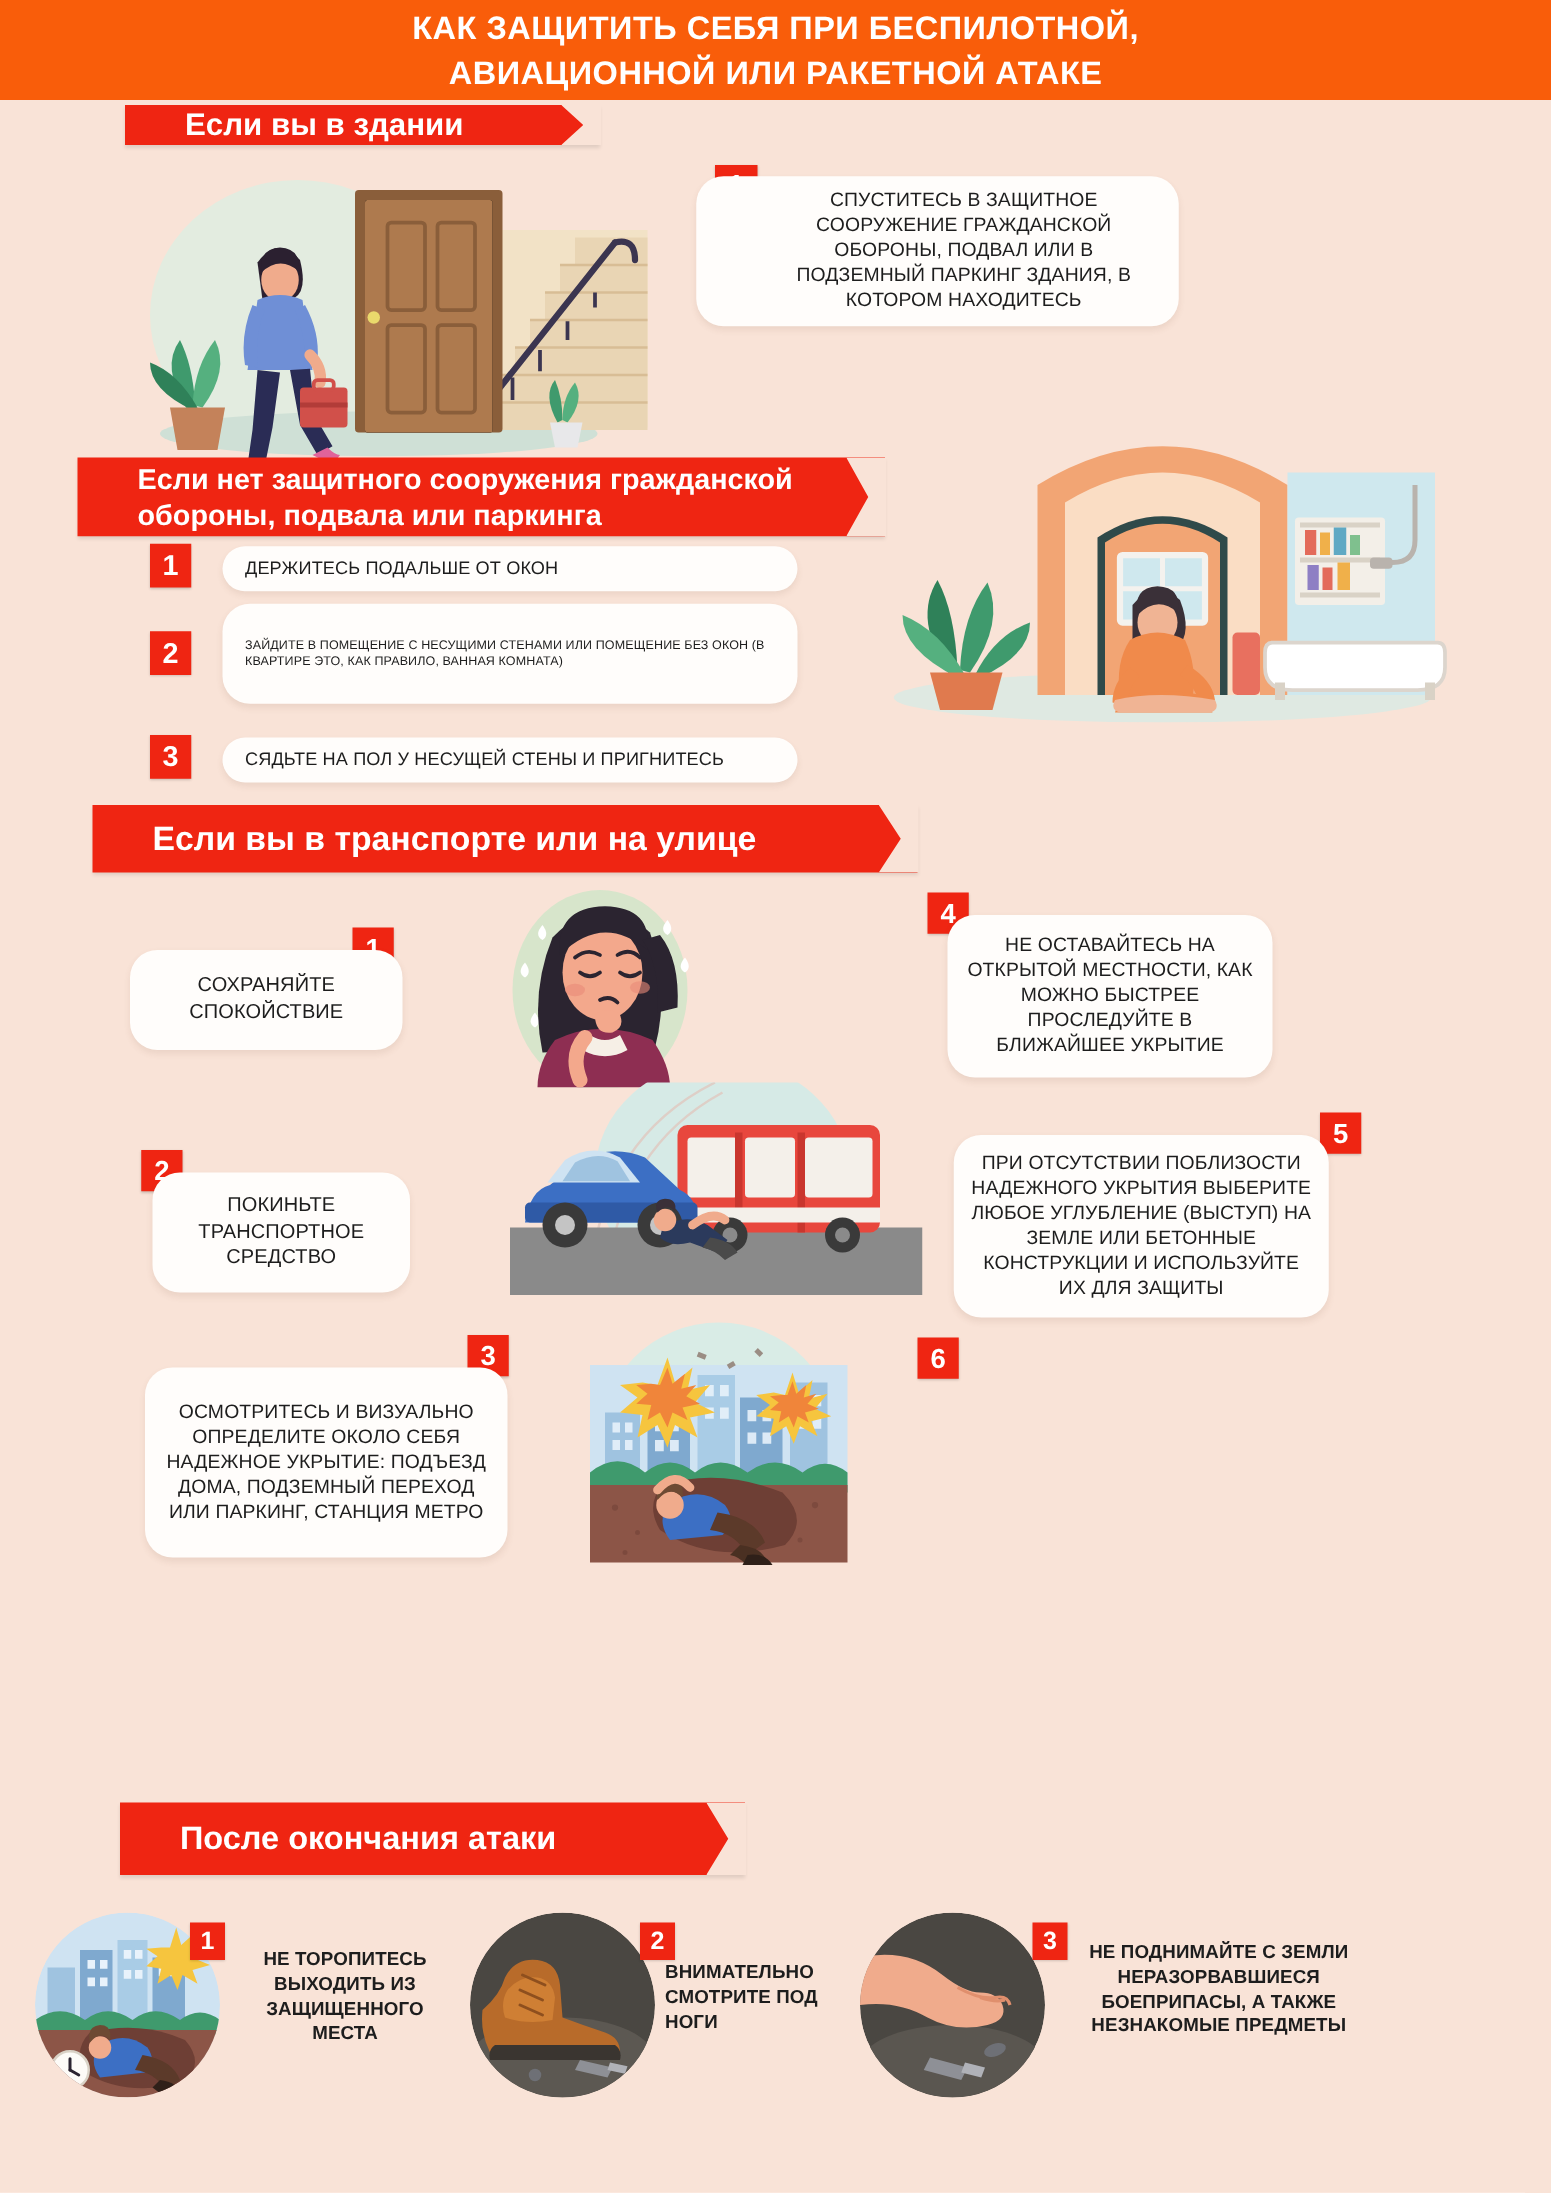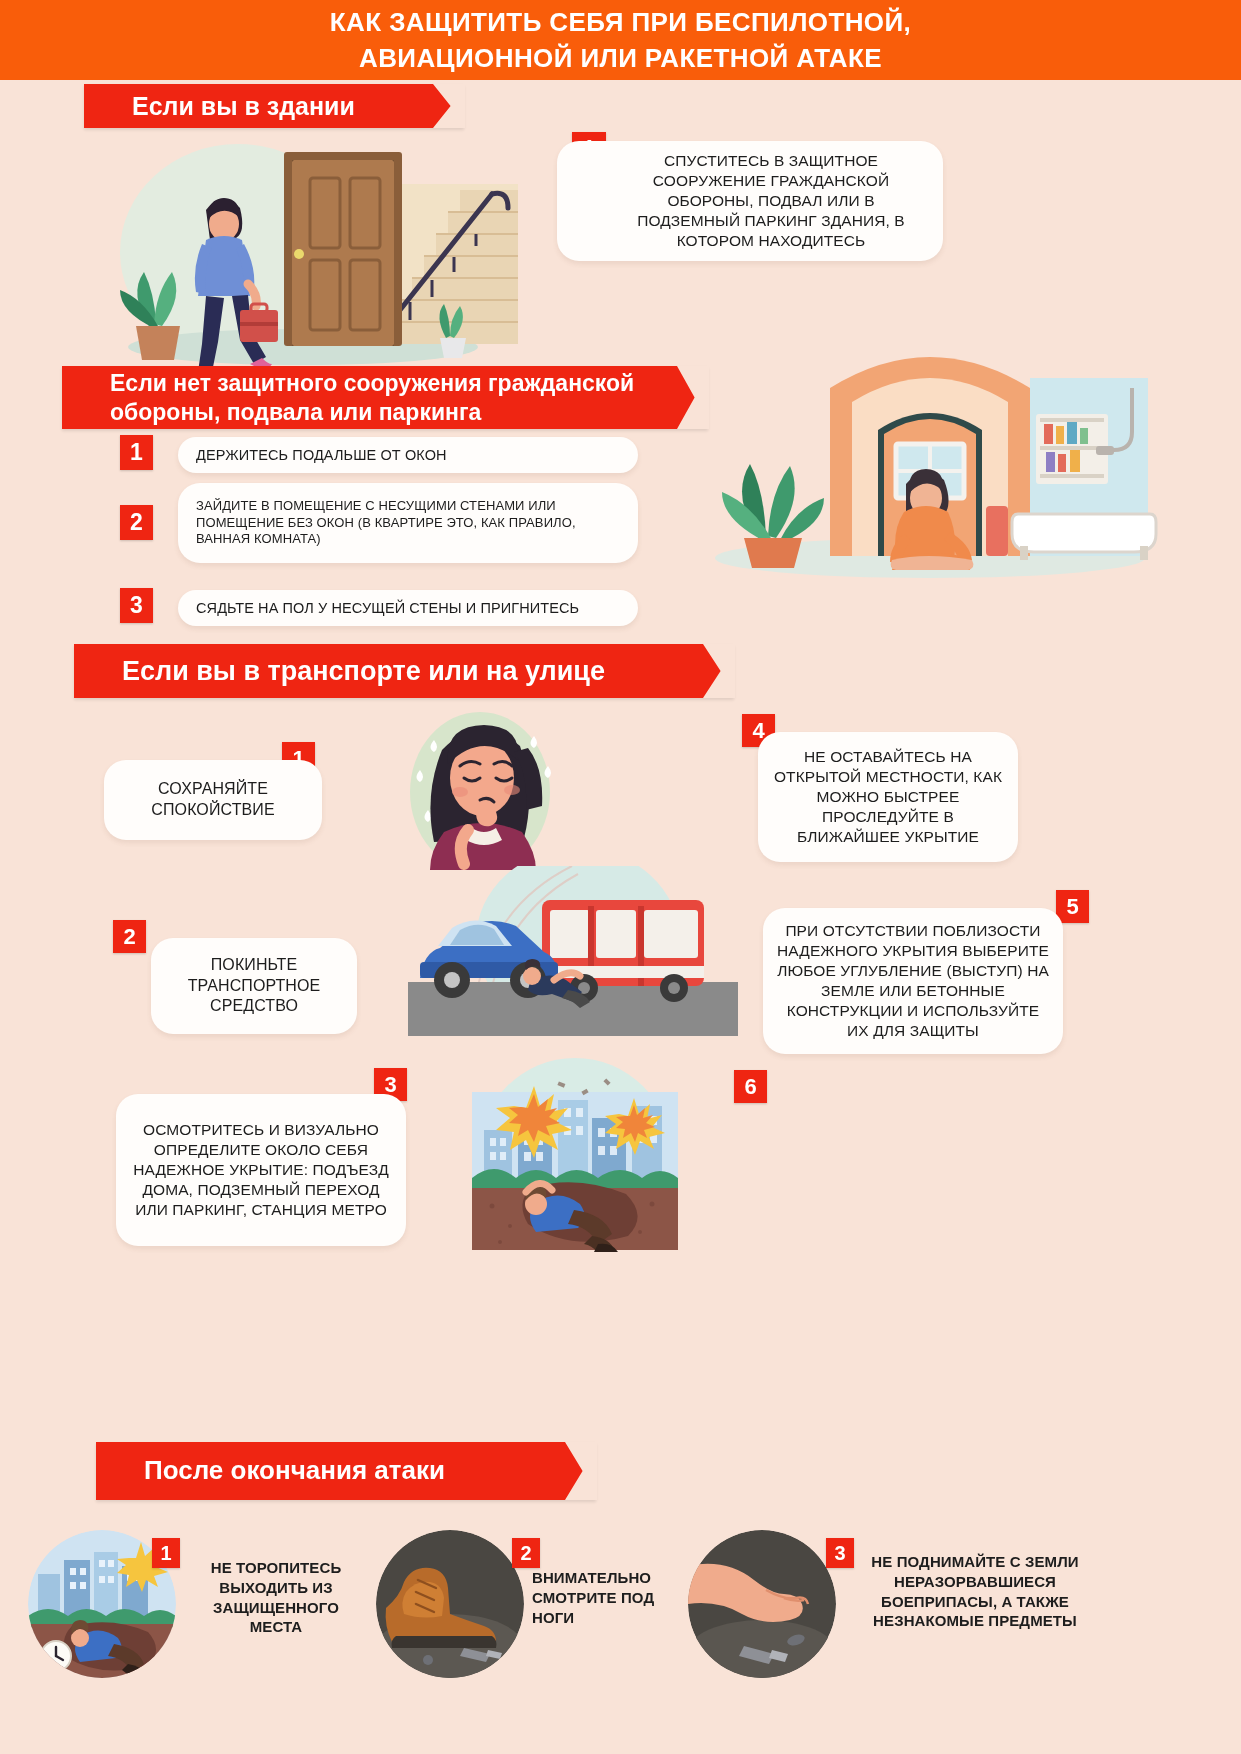--- a/index.html
+++ b/index.html
@@ -29,21 +29,21 @@
     font-weight:bold; display:flex; align-items:center;
     box-shadow:0 2px 3px rgba(0,0,0,.10);
   }
   .ribbon .rtxt { padding-left:48px; padding-right:40px; line-height:1.22; }
   .ribbon::before {
     content:""; position:absolute; right:-1px; top:0; bottom:0; width:32px;
     background:#f9e3d7;
     clip-path:polygon(100% 0, 100% 100%, 0 100%, 55% 50%, 0 0);
   }
 
-  #rib-building { left:84px; top:84px; width:380px; height:44px; font-size:25px; }
+  #rib-building { left:100px; top:84px; width:380px; height:32px; font-size:25px; }
   #rib-noshelter{ left:62px; top:366px; width:646px; height:63px; font-size:23px; }
   #rib-transport{ left:74px; top:644px; width:660px; height:54px; font-size:27px; }
   #rib-after    { left:96px; top:1442px; width:500px; height:58px; font-size:26px; }
 
   
   .card {
     position:absolute; background:#fffdfb; border-radius:22px;
     box-shadow:0 3px 5px rgba(120,80,60,.10);
     display:flex; align-items:center; justify-content:center;
     color:#1d1d1d; font-weight:normal; text-align:center;
@@ -217,21 +217,21 @@
         <path d="M84 224 q40 -18 40 -44 q-28 10 -44 42z" fill="#3f9a6d"></path>
         <path d="M44 220 h58 l-8 30 h-42z" fill="#e07a4e"></path>
       </g>
     </svg>
   </div>
 
   <div class="badge" style="left:120px; top:435px; width:33px; height:35px; font-size:23px;">1</div>
   <div class="card lefttext" style="left:178px; top:437px; width:460px; height:36px; padding:0 18px; font-size:14.5px;">ДЕРЖИТЕСЬ ПОДАЛЬШЕ ОТ ОКОН</div>
 
   <div class="badge" style="left:120px; top:505px; width:33px; height:35px; font-size:23px;">2</div>
-  <div class="card lefttext" style="left:178px; top:483px; width:460px; height:80px; padding:0 18px; font-size:13px;">ЗАЙДИТЕ В ПОМЕЩЕНИЕ С НЕСУЩИМИ СТЕНАМИ ИЛИ ПОМЕЩЕНИЕ БЕЗ ОКОН (В КВАРТИРЕ ЭТО, КАК ПРАВИЛО, ВАННАЯ КОМНАТА)</div>
+  <div class="card lefttext" style="left:178px; top:483px; width:460px; height:80px; padding:0 18px; font-size:10px;">ЗАЙДИТЕ В ПОМЕЩЕНИЕ С НЕСУЩИМИ СТЕНАМИ ИЛИ ПОМЕЩЕНИЕ БЕЗ ОКОН (В КВАРТИРЕ ЭТО, КАК ПРАВИЛО, ВАННАЯ КОМНАТА)</div>
 
   <div class="badge" style="left:120px; top:588px; width:33px; height:35px; font-size:23px;">3</div>
   <div class="card lefttext" style="left:178px; top:590px; width:460px; height:36px; padding:0 18px; font-size:14.5px;">СЯДЬТЕ НА ПОЛ У НЕСУЩЕЙ СТЕНЫ И ПРИГНИТЕСЬ</div>
 
   <div class="ribbon" id="rib-transport">
     <span class="rtxt">Если вы в транспорте или на улице</span>
   </div>
 
   <div class="illu" style="left:372px; top:700px; width:220px; height:170px;">
     <svg viewBox="0 0 220 170" width="220" height="170">
@@ -267,21 +267,21 @@
 
       <path d="M104 112 q10 -8 20 0 q4 10 -6 14 q-14 2 -14 -14z" fill="#f3a88c"></path>
       <path d="M96 130 q-12 14 -4 34" stroke="#f3a88c" stroke-width="12" fill="none" stroke-linecap="round"></path>
     </svg>
   </div>
 
   <div class="badge" style="left:282px; top:742px; width:33px; height:33px; font-size:22px;">1</div>
   <div class="card" style="left:104px; top:760px; width:218px; height:80px; padding:0 6px; font-size:16px;">СОХРАНЯЙТЕ СПОКОЙСТВИЕ</div>
 
   <div class="badge" style="left:113px; top:920px; width:33px; height:33px; font-size:22px;">2</div>
-  <div class="card" style="left:122px; top:938px; width:206px; height:96px; padding:0 14px; font-size:16px;margin-left:29px;">ПОКИНЬТЕ ТРАНСПОРТНОЕ СРЕДСТВО</div>
+  <div class="card" style="left:122px; top:938px; width:206px; height:96px; padding:0 14px; font-size:16px;">ПОКИНЬТЕ ТРАНСПОРТНОЕ СРЕДСТВО</div>
 
   <div class="illu" style="left:408px; top:866px; width:330px; height:170px;">
     <svg viewBox="0 0 330 170" width="330" height="170">
       <ellipse cx="170" cy="74" rx="102" ry="92" fill="#d6eae6"></ellipse>
       <g stroke="#e0c8c0" stroke-width="2" fill="none" opacity=".8">
         <path d="M64 168 q4 -120 100 -168"></path>
         <path d="M78 168 q4 -112 92 -160"></path>
       </g>
       <rect x="0" y="116" width="330" height="54" fill="#8a8a8a"></rect>
 

